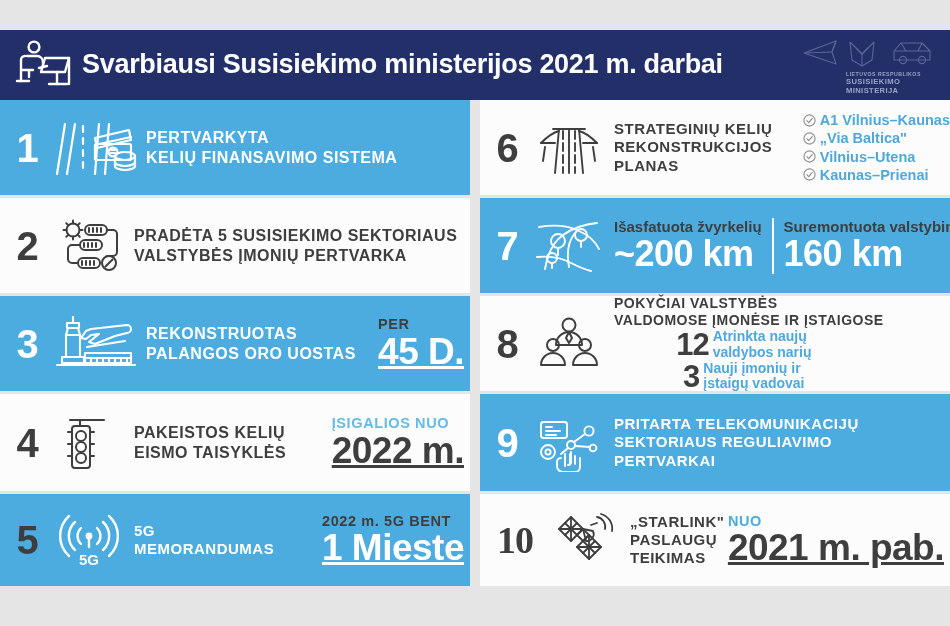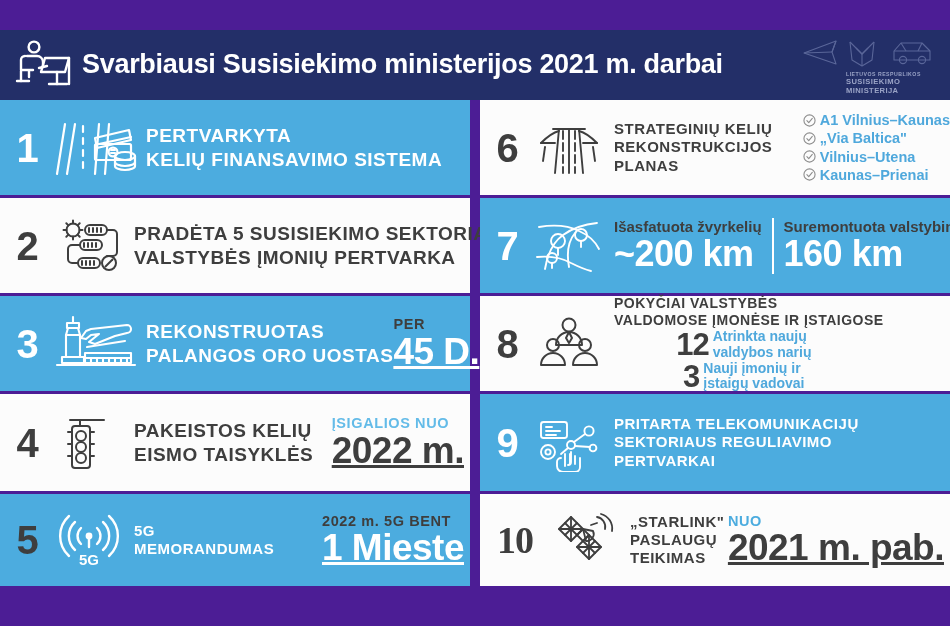--- a/index.html
+++ b/index.html
@@ -5,21 +5,21 @@
   html,body{margin:0;padding:0;}
   body{
     width:950px;height:626px;
     background:#ffffff;
     font-family:"Liberation Sans", sans-serif;
     overflow:hidden;
     position:relative;
   }
   .infographic{
     position:absolute;left:0;top:0;width:950px;height:626px;
-    background:#4c1d95;
+    background:#e5e5e5;
   }
 
   
   .header{
     position:absolute;left:0;top:30px;width:950px;height:70px;
     background:#232f68;
     display:flex;align-items:center;
   }
   .header-icon{
     width:62px;height:56px;margin-left:14px;margin-right:6px;
@@ -87,21 +87,21 @@
   .icon{
     flex:0 0 auto;
     width:78px;height:68px;
     display:flex;align-items:center;justify-content:center;
     margin-right:6px;
   }
   .icon.w90{width:90px;}
 
   .label{
     flex:0 0 auto;
-    font-size:19px;
+    font-size:16px;
     font-weight:bold;
     letter-spacing:.5px;
     line-height:1.22;
     white-space:pre-line;
   }
   .label.on-blue{color:#ffffff;}
   .label.on-white{color:#3e3e3e;}
   .label.sm{font-size:15px;}
   .label.xs{font-size:14px;}
 

